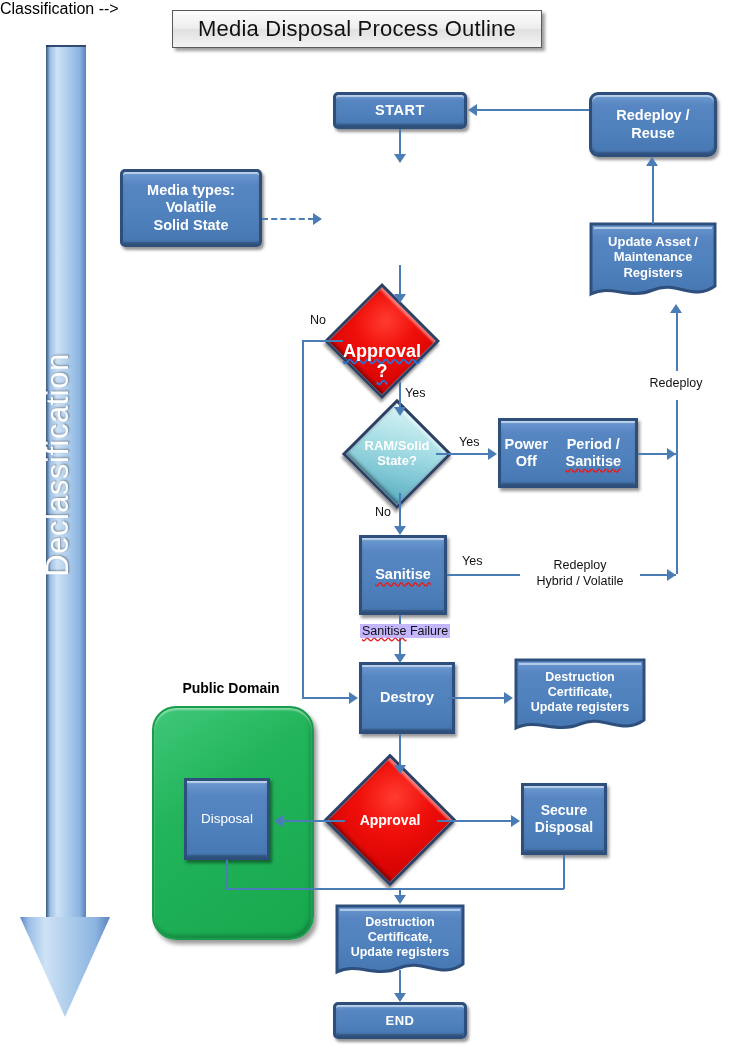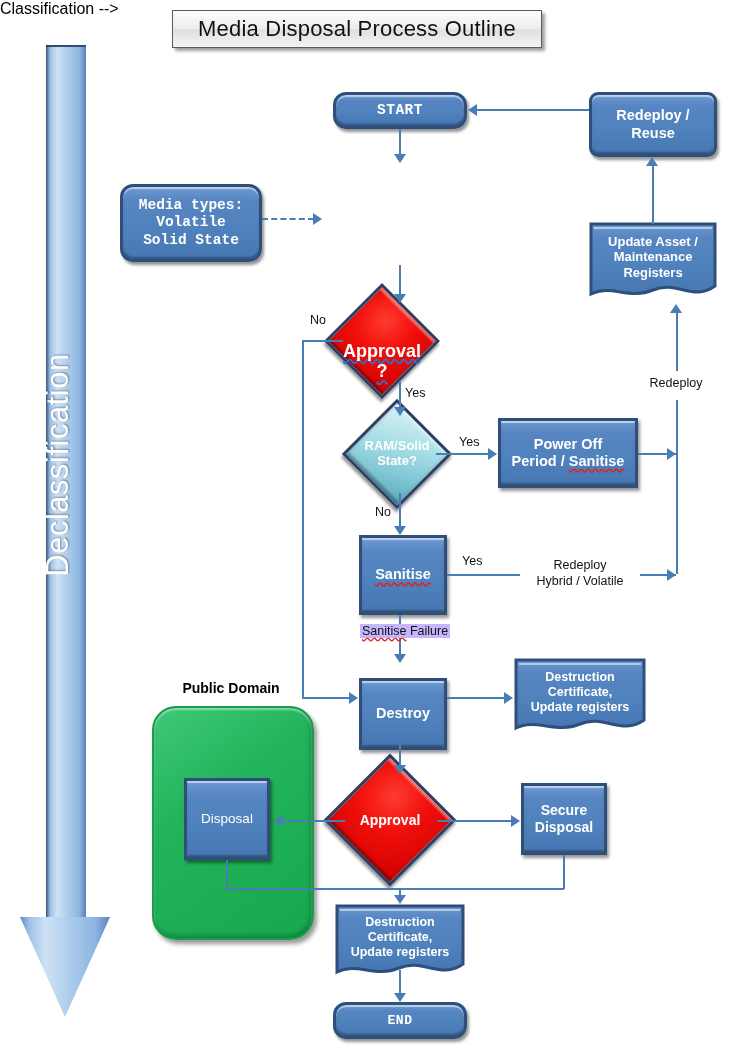--- a/index.html
+++ b/index.html
@@ -36,21 +36,21 @@
   .node{position:absolute;box-sizing:border-box;
     display:flex;align-items:center;justify-content:center;text-align:center;
     color:#ffffff;line-height:1.18;}
 
   .blue{background:linear-gradient(180deg,#6d9ad2 0%,#5786c2 18%,#5082bd 55%,#4677b2 100%);
     border:3px solid #2e4f7c;
     box-shadow:inset 0 2px 1px rgba(255,255,255,.55),
                inset 0 -2px 2px rgba(0,0,0,.30),
                2px 3px 3px rgba(0,0,0,.42);}
 
-  .rounded{border-radius:13px;font-family:Liberation Mono, monospace;}
+  .rounded{border-radius:5px;}
   .rounded-sm{border-radius:9px;}
 
   .red{background:radial-gradient(ellipse at 35% 28%,#ff3b30 0%,#f00f0a 42%,#cf0000 100%);}
   .cyan{background:linear-gradient(150deg,#d9f2f4 0%,#a8dfe6 40%,#7fc6d4 72%,#59aac0 100%);}
 
   
   .dia{position:absolute;}
   .dia .shape{position:absolute;inset:0;transform:rotate(45deg);
     border:3px solid #2a3f63;
     box-shadow:inset 0 3px 2px rgba(255,255,255,.40),
@@ -115,21 +115,21 @@
   </div>
 
   
 
   
   <div class="node blue rounded" style="left:333px;top:92px;width:134px;height:37px;font-size:14.5px;font-weight:bold;letter-spacing:.5px;">
     <span>START</span>
   </div>
 
   
-  <div class="node blue rounded" style="left:120px;top:184px;width:142px;height:78px;font-size:14.5px;font-weight:bold;flex-direction:column;">
+  <div class="node blue rounded" style="left:120px;top:169px;width:142px;height:78px;font-size:14.5px;font-weight:bold;flex-direction:column;">
     <span>Media types:</span>
     <span>Volatile</span>
     <span>Solid State</span>
   </div>
 
   
 
   
   <div class="node blue rounded-sm" style="left:589px;top:92px;width:128px;height:65px;font-size:14.5px;font-weight:bold;flex-direction:column;">
     <span>Redeploy /</span>
@@ -168,34 +168,34 @@
   
   <div class="dia" style="left:358px;top:415px;width:78px;height:78px;">
     <div class="shape cyan"></div>
     <div class="dlabel" style="font-size:13px;font-weight:bold;flex-direction:column;">
       <span>RAM/Solid</span>
       <span>State?</span>
     </div>
   </div>
 
   
-  <div class="node blue" style="left:498px;top:418px;width:140px;height:70px;font-size:14.5px;font-weight:bold;flex-direction:column;">
+  <div class="node blue" style="left:498px;top:418px;width:140px;height:70px;font-size:14.5px;font-weight:bold;flex-direction:row;">
     <span>Power Off</span>
     <span>
       <span>Period / </span><span class="sq-red">Sanitise</span>
     </span>
   </div>
 
   
   <div class="node blue" style="left:359px;top:535px;width:88px;height:80px;font-size:14.5px;font-weight:bold;">
     <span class="sq-red">Sanitise</span>
   </div>
 
   
-  <div class="node blue" style="left:359px;top:662px;width:88px;height:72px;font-size:14.5px;font-weight:bold;margin-top:16px;">
+  <div class="node blue" style="left:359px;top:662px;width:96px;height:72px;font-size:14.5px;font-weight:bold;">
     <span>Destroy</span>
   </div>
 
   
   <div class="doc" style="left:514px;top:658px;width:132px;height:80px;">
     <svg viewBox="0 0 132 80" preserveAspectRatio="none" width="132" height="80">
       <defs>
         <linearGradient id="gDoc2" x1="0" y1="0" x2="0" y2="1">
           <stop offset="0%" stop-color="#6d9ad2"></stop>
             <stop offset="18%" stop-color="#5786c2"></stop>

